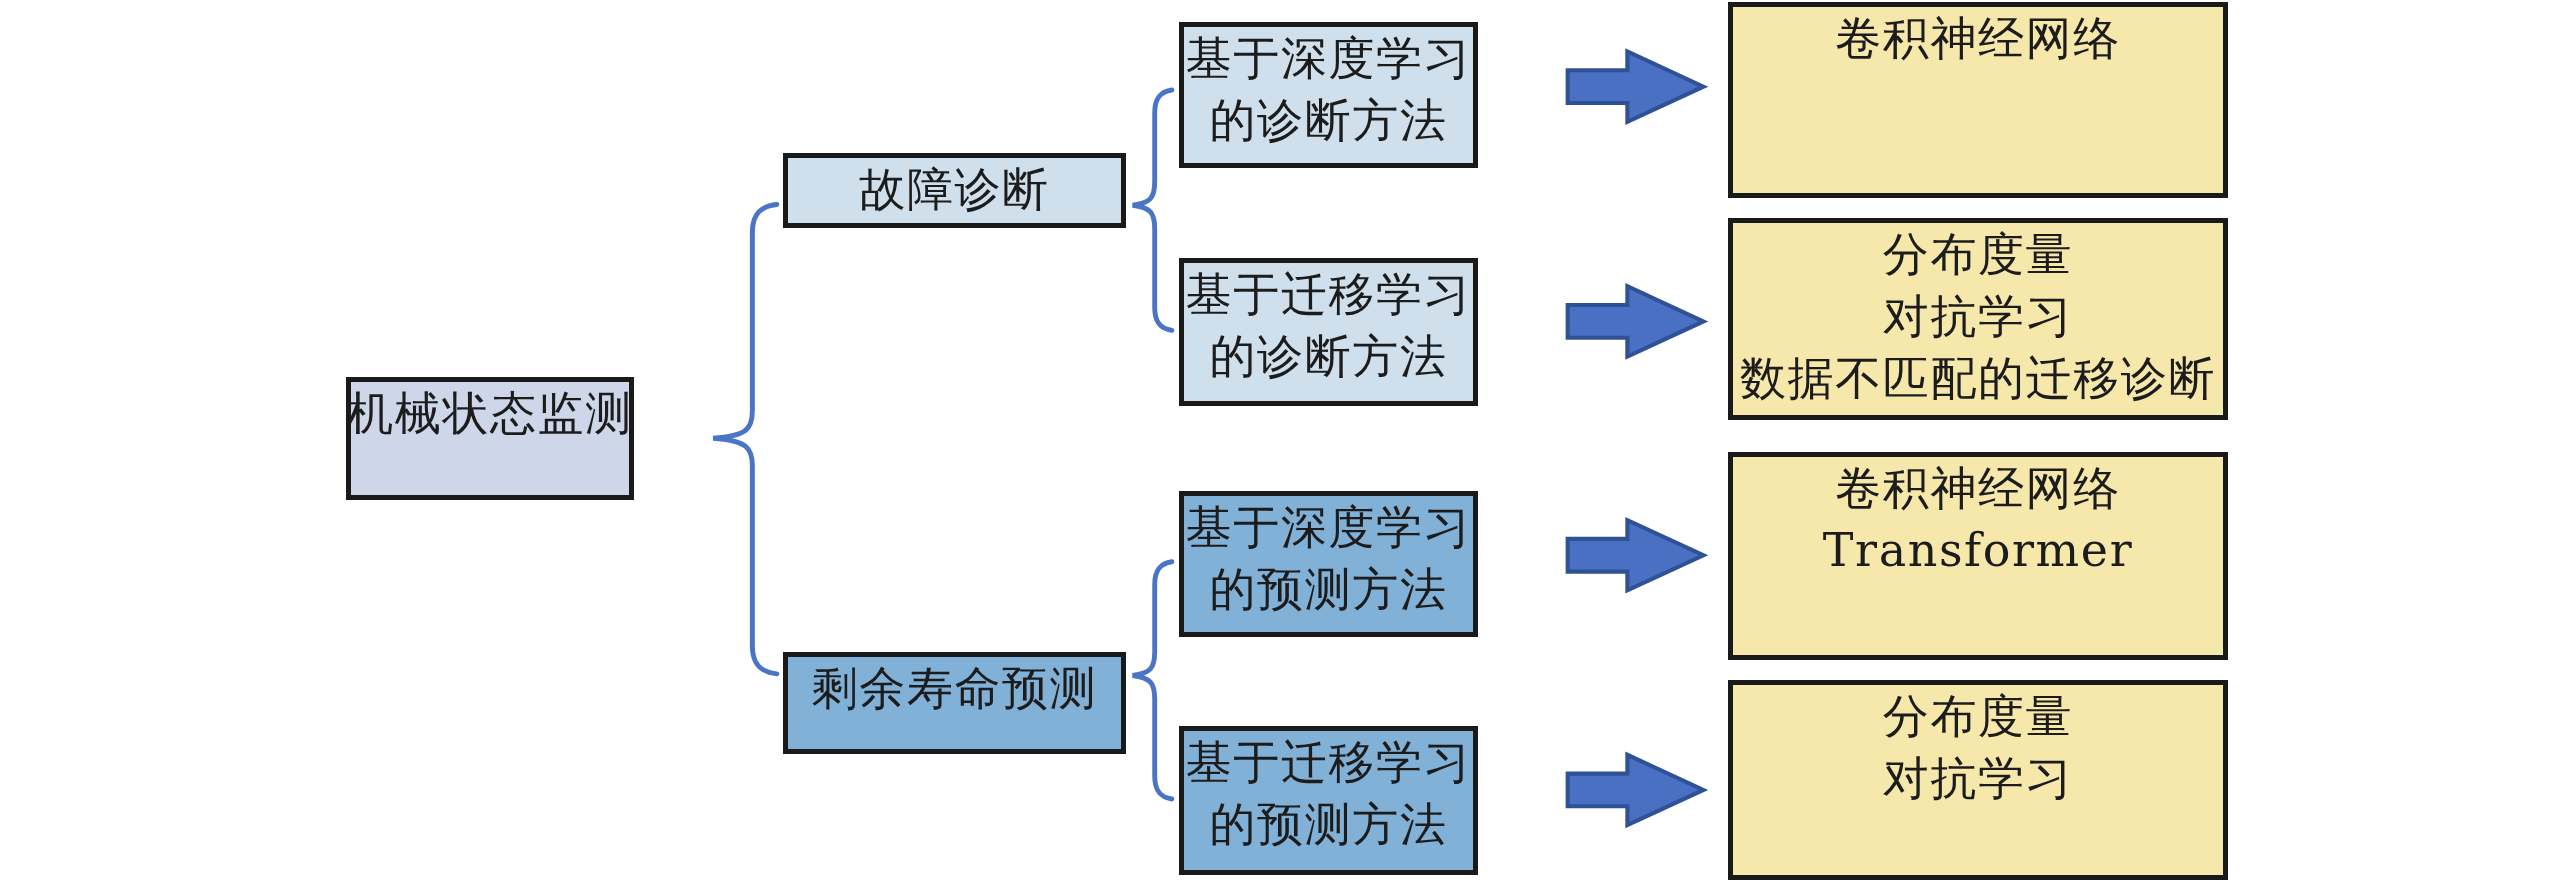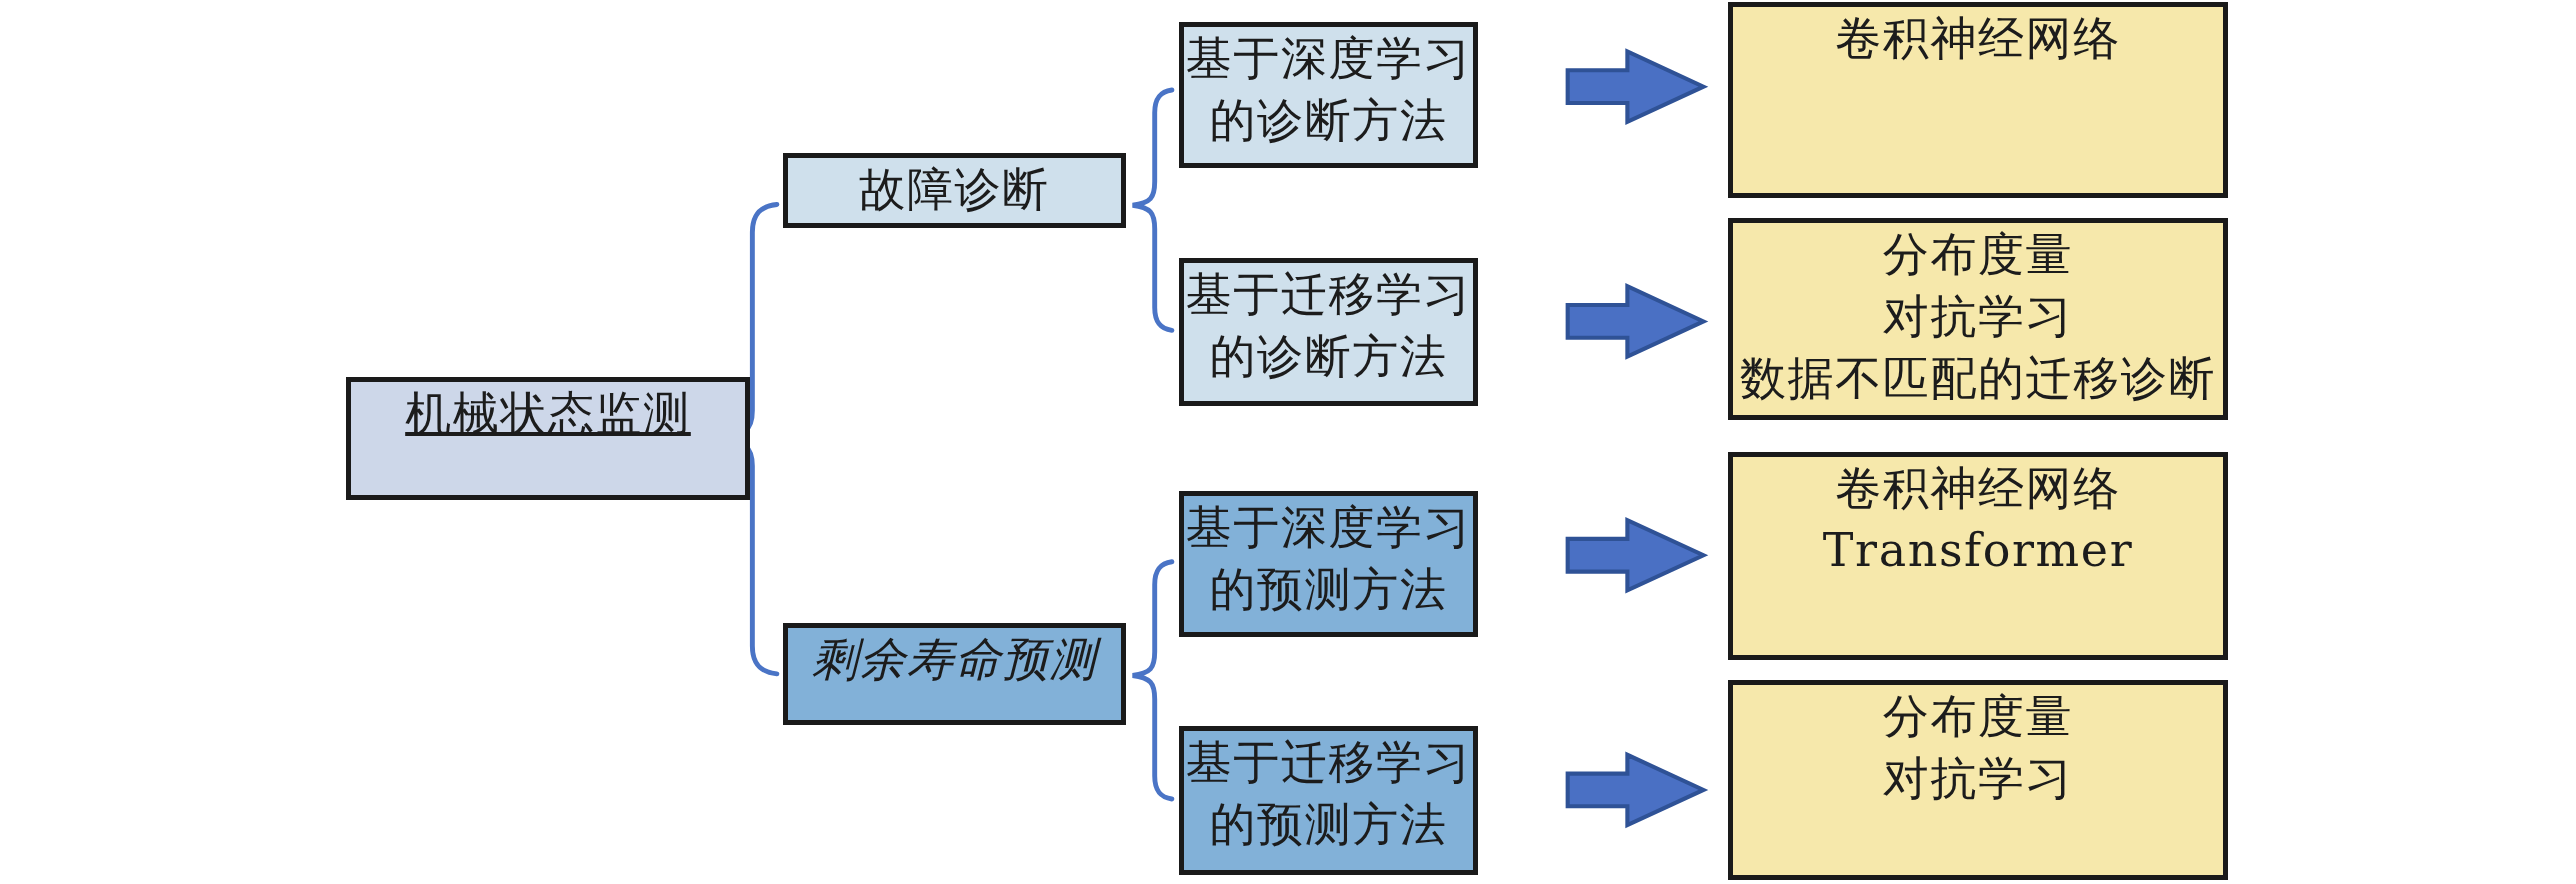--- a/index.html
+++ b/index.html
@@ -36,23 +36,23 @@
     flex-direction: column;
     align-items: center;
     justify-content: flex-start;
     text-align: center;
     color: var(--text, #1c1c1c);
     font-size: 46px;
     line-height: 62px;
     letter-spacing: 1.6px;
     white-space: nowrap;
   }
-  .root    { left: 346px;  top: 377px; width: 404px; height: 123px; background: var(--root_fill, #cdd7e9); text-decoration: underline; }
+  .root    { left: 346px;  top: 377px; width: 288px; height: 123px; background: var(--root_fill, #cdd7e9); }
   .branch1 { left: 783px;  top: 153px; width: 343px; height: 75px; background: var(--branch_light_fill, #cfe0ec); }
-  .branch2 { left: 783px;  top: 623px; width: 343px; height: 102px; background: var(--branch_dark_fill, #82b1d8); font-style: italic; }
+  .branch2 { left: 783px;  top: 652px; width: 343px; height: 102px; background: var(--branch_dark_fill, #82b1d8); }
   .m1 { left: 1179px; top: 22px;  width: 299px; height: 146px; background: var(--branch_light_fill, #cfe0ec); }
   .m2 { left: 1179px; top: 258px; width: 299px; height: 148px; background: var(--branch_light_fill, #cfe0ec); }
   .m3 { left: 1179px; top: 491px; width: 299px; height: 146px; background: var(--branch_dark_fill, #82b1d8); }
   .m4 { left: 1179px; top: 726px; width: 299px; height: 149px; background: var(--branch_dark_fill, #82b1d8); }
   .l1 { left: 1728px; top: 1.6px;   width: 500px; height: 196px; background: var(--leaf_fill, #f6e8ab); }
   .l2 { left: 1728px; top: 218px; width: 500px; height: 202px; background: var(--leaf_fill, #f6e8ab); }
   .l3 { left: 1728px; top: 452px; width: 500px; height: 208px; background: var(--leaf_fill, #f6e8ab); }
   .l4 { left: 1728px; top: 680px; width: 500px; height: 200px; background: var(--leaf_fill, #f6e8ab); }
   .line { display: block; }
 </style>

